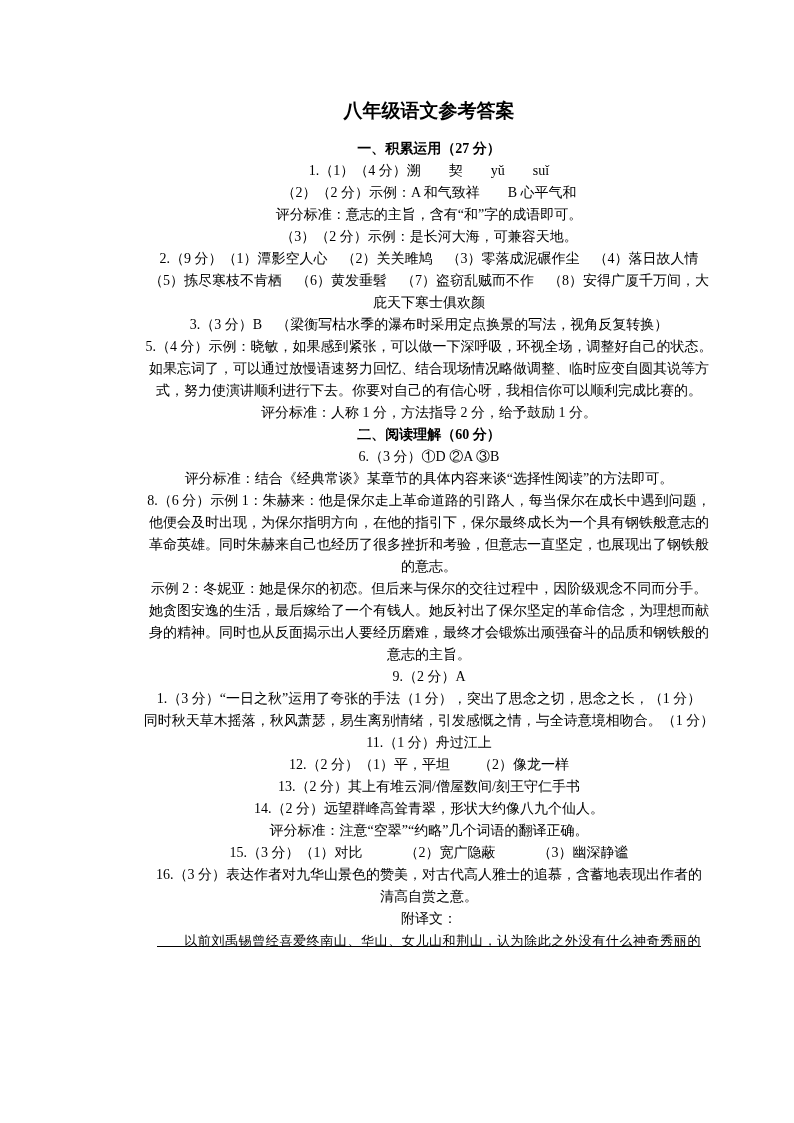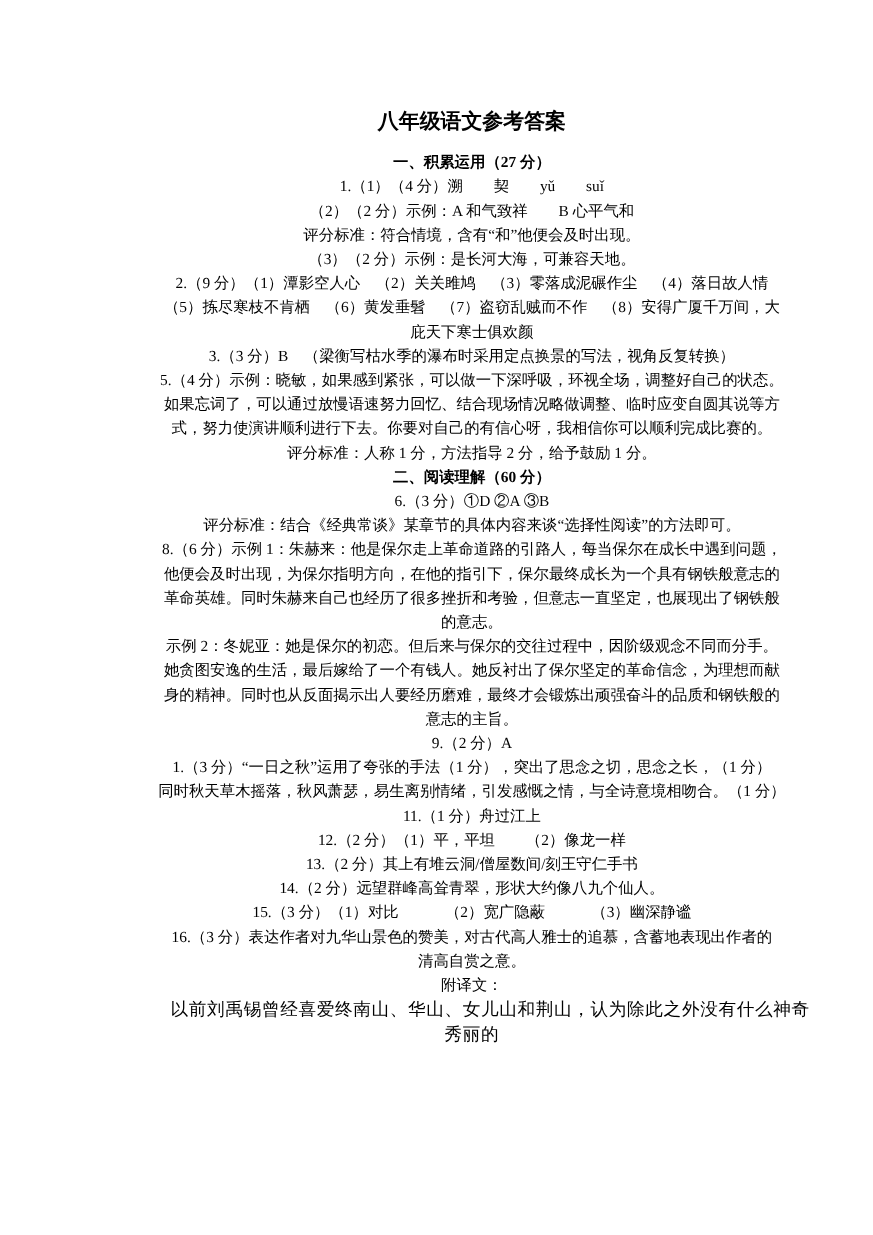--- a/index.html
+++ b/index.html
@@ -35,35 +35,36 @@
     font-size: 14px;
     line-height: 22px;
     white-space: pre-wrap;
     text-align: center;
   }
   p.heading {
     font-weight: 700;
   }
   p.kaiti {
     
-    font-size: 16px;
+    font-size: 13px;
     letter-spacing: 0.6px;
+    text-decoration: underline;
   }
 </style>
 </head>
 <body>
 
 <div class="page">
   <div class="content">
     <h1 class="doc-title">八年级语文参考答案</h1>
 
     <p class="line heading">一、积累运用（27 分）</p>
     <p class="line">1.（1）（4 分）溯　　契　　yǔ　　suǐ</p>
     <p class="line">（2）（2 分）示例：A 和气致祥　　B 心平气和</p>
-    <p class="line">评分标准：符合情境，含有“和”他便会及时出现。</p>
+    <p class="line">评分标准：意志的主旨，含有“和”字的成语即可。</p>
     <p class="line">（3）（2 分）示例：是长河大海，可兼容天地。</p>
     <p class="line">2.（9 分）（1）潭影空人心　（2）关关雎鸠　（3）零落成泥碾作尘　（4）落日故人情
 （5）拣尽寒枝不肯栖　（6）黄发垂髫　（7）盗窃乱贼而不作　（8）安得广厦千万间，大
 庇天下寒士俱欢颜</p>
     <p class="line">3.（3 分）B　（梁衡写枯水季的瀑布时采用定点换景的写法，视角反复转换）</p>
     <p class="line">5.（4 分）示例：晓敏，如果感到紧张，可以做一下深呼吸，环视全场，调整好自己的状态。
 如果忘词了，可以通过放慢语速努力回忆、结合现场情况略做调整、临时应变自圆其说等方
 式，努力使演讲顺利进行下去。你要对自己的有信心呀，我相信你可以顺利完成比赛的。</p>
     <p class="line">评分标准：人称 1 分，方法指导 2 分，给予鼓励 1 分。</p>
     <p class="line heading">二、阅读理解（60 分）</p>
@@ -77,19 +78,20 @@
 她贪图安逸的生活，最后嫁给了一个有钱人。她反衬出了保尔坚定的革命信念，为理想而献
 身的精神。同时也从反面揭示出人要经历磨难，最终才会锻炼出顽强奋斗的品质和钢铁般的
 意志的主旨。</p>
     <p class="line">9.（2 分）A</p>
     <p class="line">1.（3 分）“一日之秋”运用了夸张的手法（1 分），突出了思念之切，思念之长，（1 分）
 同时秋天草木摇落，秋风萧瑟，易生离别情绪，引发感慨之情，与全诗意境相吻合。（1 分）</p>
     <p class="line">11.（1 分）舟过江上</p>
     <p class="line">12.（2 分）（1）平，平坦　　（2）像龙一样</p>
     <p class="line">13.（2 分）其上有堆云洞/僧屋数间/刻王守仁手书</p>
     <p class="line">14.（2 分）远望群峰高耸青翠，形状大约像八九个仙人。</p>
+    <p class="line">评分标准：注意“空翠”“约略”几个词语的翻译正确。</p>
     <p class="line">15.（3 分）（1）对比　　　（2）宽广隐蔽　　　（3）幽深静谧</p>
     <p class="line">16.（3 分）表达作者对九华山景色的赞美，对古代高人雅士的追慕，含蓄地表现出作者的
 清高自赏之意。</p>
     <p class="line">附译文：</p>
     <p class="line kaiti">　　以前刘禹锡曾经喜爱终南山、华山、女儿山和荆山，认为除此之外没有什么神奇秀丽的</p>
   </div>
 </div>
 
 </body></html>

